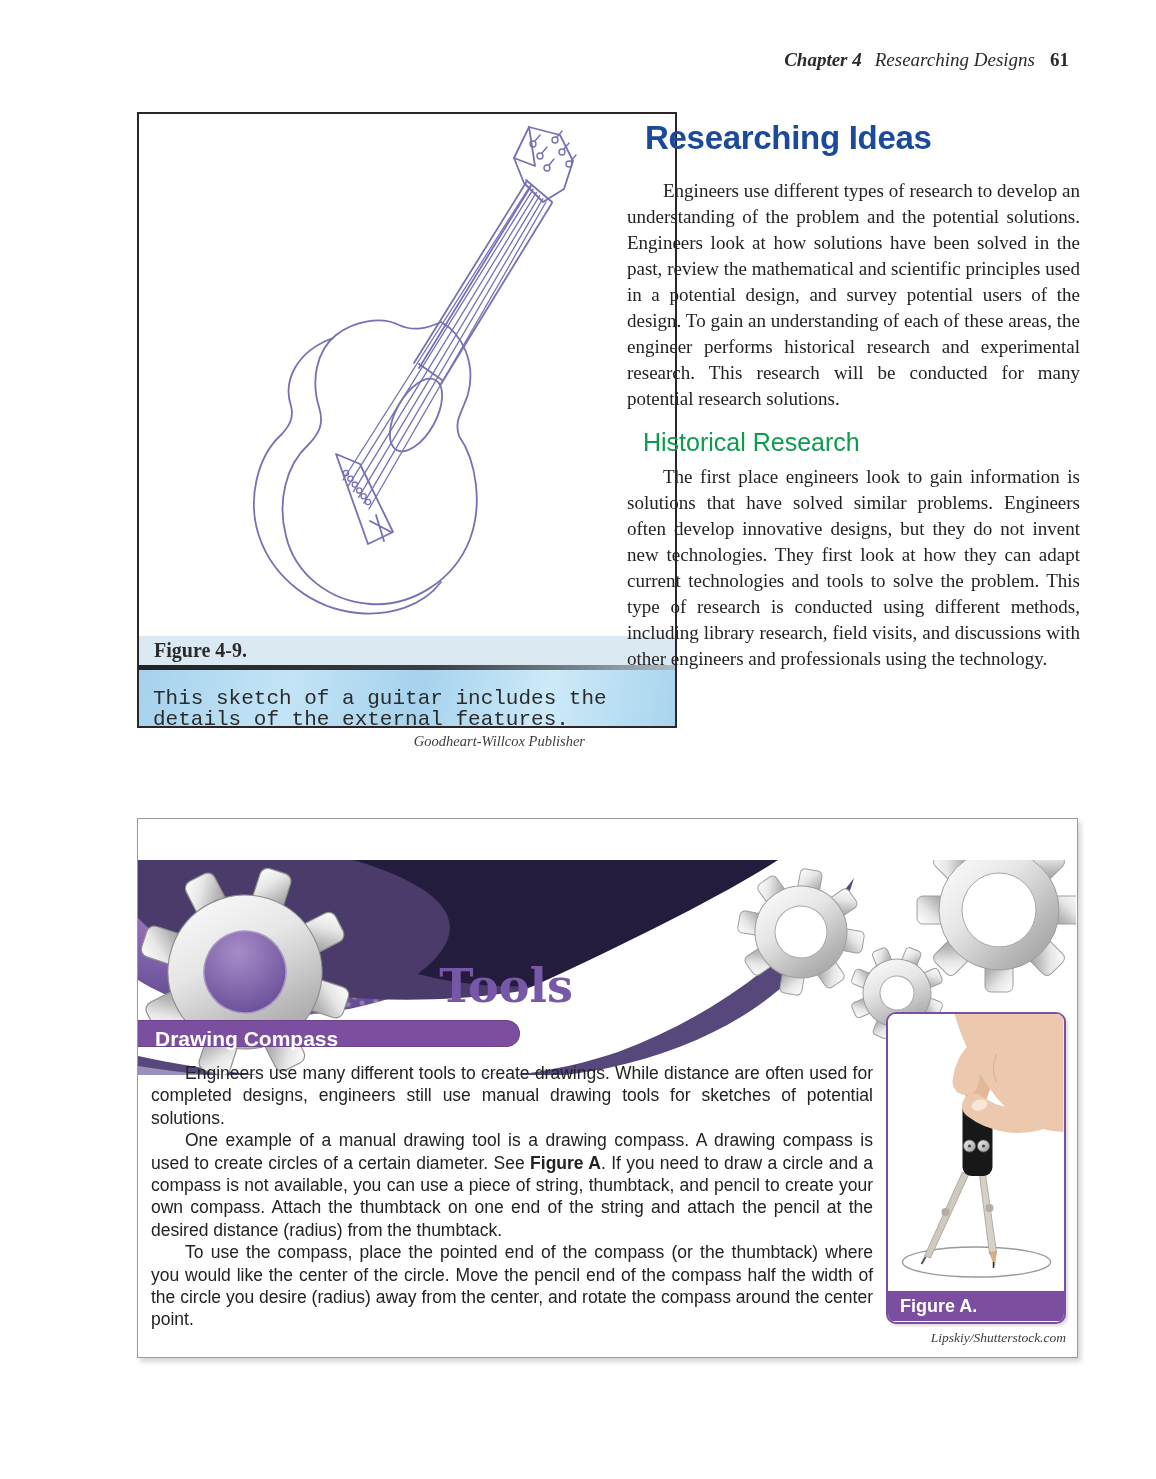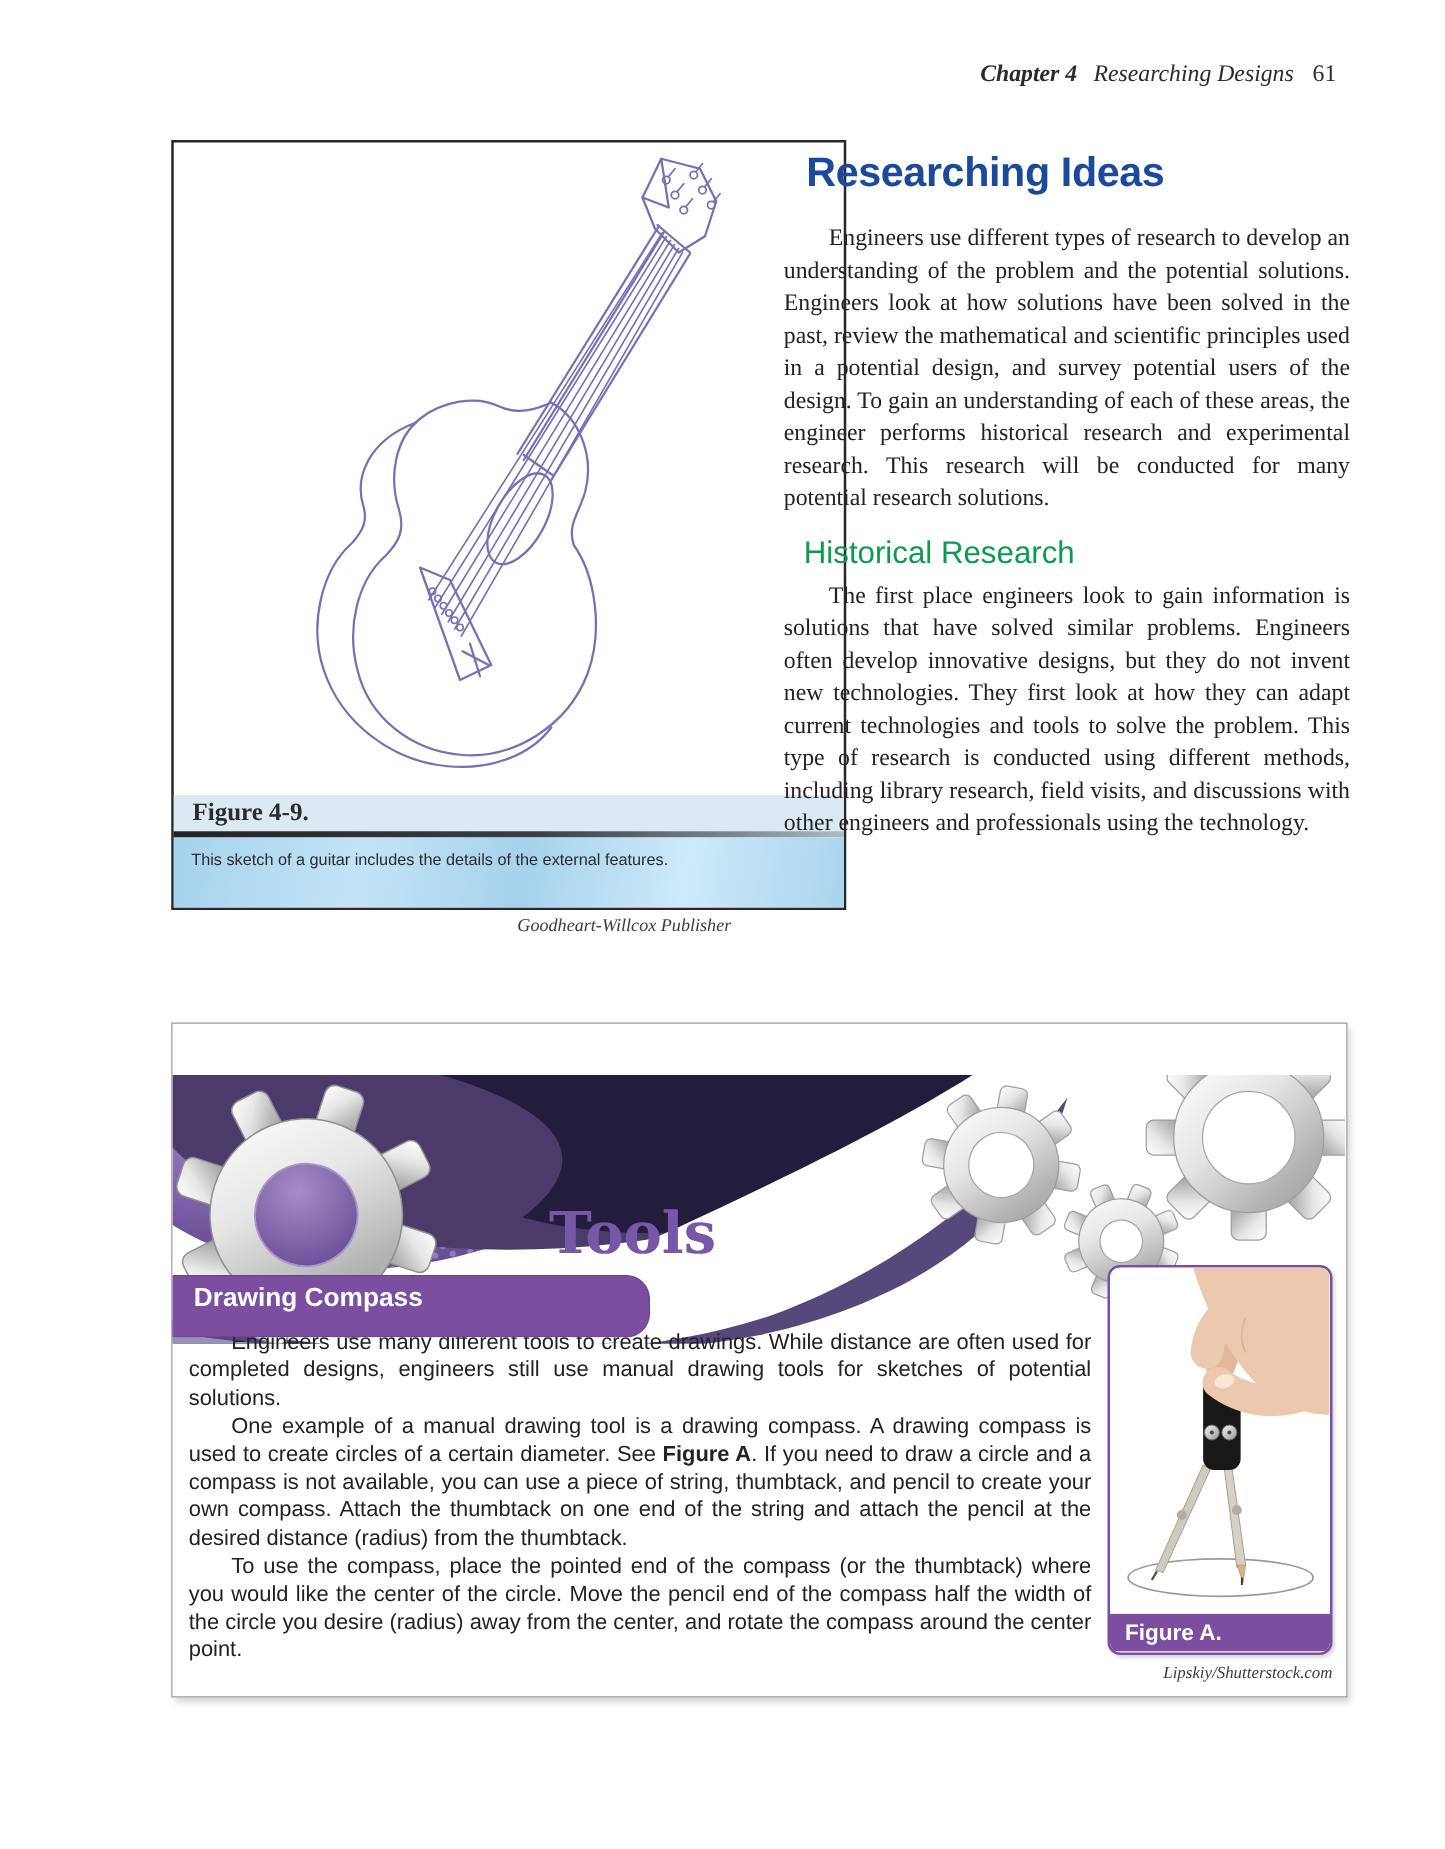--- a/index.html
+++ b/index.html
@@ -4,51 +4,51 @@
 <style>
   html,body{margin:0;padding:0;background:#ffffff;}
   .page{position:relative;width:1156px;height:1479px;background:#fff;overflow:hidden;
         font-family:"Liberation Serif",serif;color:#262223;}
 
   
   .runhead{position:absolute;left:137px;top:49px;width:932px;text-align:right;
            font-size:19px;color:#2e2a2b;}
   .runhead .ch{font-style:italic;font-weight:bold;margin-right:13px;}
   .runhead .ttl{font-style:italic;margin-right:15px;}
-  .runhead .pg{font-weight:normal;}
+  .runhead .pg{font-weight:bold;}
 
   
   .figbox{position:absolute;left:137px;top:112px;width:540px;height:616px;
           border:2px solid #2b2728;box-sizing:border-box;background:#fff;}
   .fig-art{height:522px;overflow:hidden;}
   .fig-art svg{display:block;width:100%;height:100%;}
   .fig-label{height:29px;background:#dbe9f3;font-weight:bold;font-size:20px;line-height:29px;
              padding-left:15px;color:#2b2b2b;}
   .fig-divider{height:5px;background:linear-gradient(to right,#222222 0%,#3a4045 55%,#7d8b94 85%,#aebcc4 100%);}
-  .fig-caption{height:56px;box-sizing:border-box;padding:7px 14px 0 14px;
+  .fig-caption{height:56px;box-sizing:border-box;padding:18px 14px 0 14px;
                background:linear-gradient(100deg,#a6d2ed 0%,#c3e4f6 28%,#a6d2ed 52%,#cdeaf8 76%,#a9d4ee 100%);
-               font-family:Liberation Sans, sans-serif;font-size:13px;line-height:21px;color:#2b2b2b;}
+               font-family:Liberation Mono, monospace;font-size:21px;line-height:21px;color:#2b2b2b;}
   .fig-credit{position:absolute;left:137px;top:733px;width:448px;text-align:right;
               font-style:italic;font-size:14.5px;color:#3c3c3c;}
 
   
   .col-right{position:absolute;left:627px;top:103px;width:453px;}
   .col-right h1{margin:18px;font-family:"Liberation Sans",sans-serif;font-weight:bold;
                 font-size:33px;line-height:1;color:#1b4a9b;letter-spacing:-0.3px;}
   .col-right h2{margin:17px 0 9px 16px;font-family:"Liberation Sans",sans-serif;font-weight:normal;
                 font-size:25px;line-height:1.05;color:#0c9b4d;}
   .col-right p{margin:0;font-size:19px;line-height:26px;text-align:justify;text-indent:36px;color:#262223;}
   .col-right p.first{margin-top:24px;}
 
   
   .tools{position:absolute;left:137px;top:818px;width:941px;height:540px;box-sizing:border-box;
          border:1.5px solid #9a9a9a;background:#fff;box-shadow:3px 4px 5px rgba(0,0,0,.16);}
   .banner{position:absolute;left:0;top:0;width:938px;height:215px;margin-top:41px;}
   .banner svg{display:block;width:100%;height:100%;}
-  .dc-banner{position:absolute;left:0;top:201px;width:382px;height:50px;box-sizing:border-box;
+  .dc-banner{position:absolute;left:0;top:201px;width:382px;height:27px;box-sizing:border-box;
              background:#7c4ea0;border:1px solid #6a4389;border-left:none;border-radius:0 19px 19px 0;
              color:#fff;font-family:"Liberation Sans",sans-serif;font-weight:bold;font-size:21px;
              line-height:36px;padding-left:17px;z-index:3;}
   .dc-body{position:absolute;left:13px;top:243px;width:722px;font-family:"Liberation Sans",sans-serif;
            font-size:17.5px;line-height:22.4px;color:#222;text-align:justify;}
   .dc-body p{margin:0;text-indent:34px;}
   .figA{position:absolute;left:748px;top:193px;width:180px;height:312px;box-sizing:border-box;
         border:2.5px solid #7c4ea0;border-radius:10px;overflow:hidden;background:#fff;
         box-shadow:2px 2px 3px rgba(0,0,0,.15);z-index:2;}
   .figA-photo{height:277px;}

